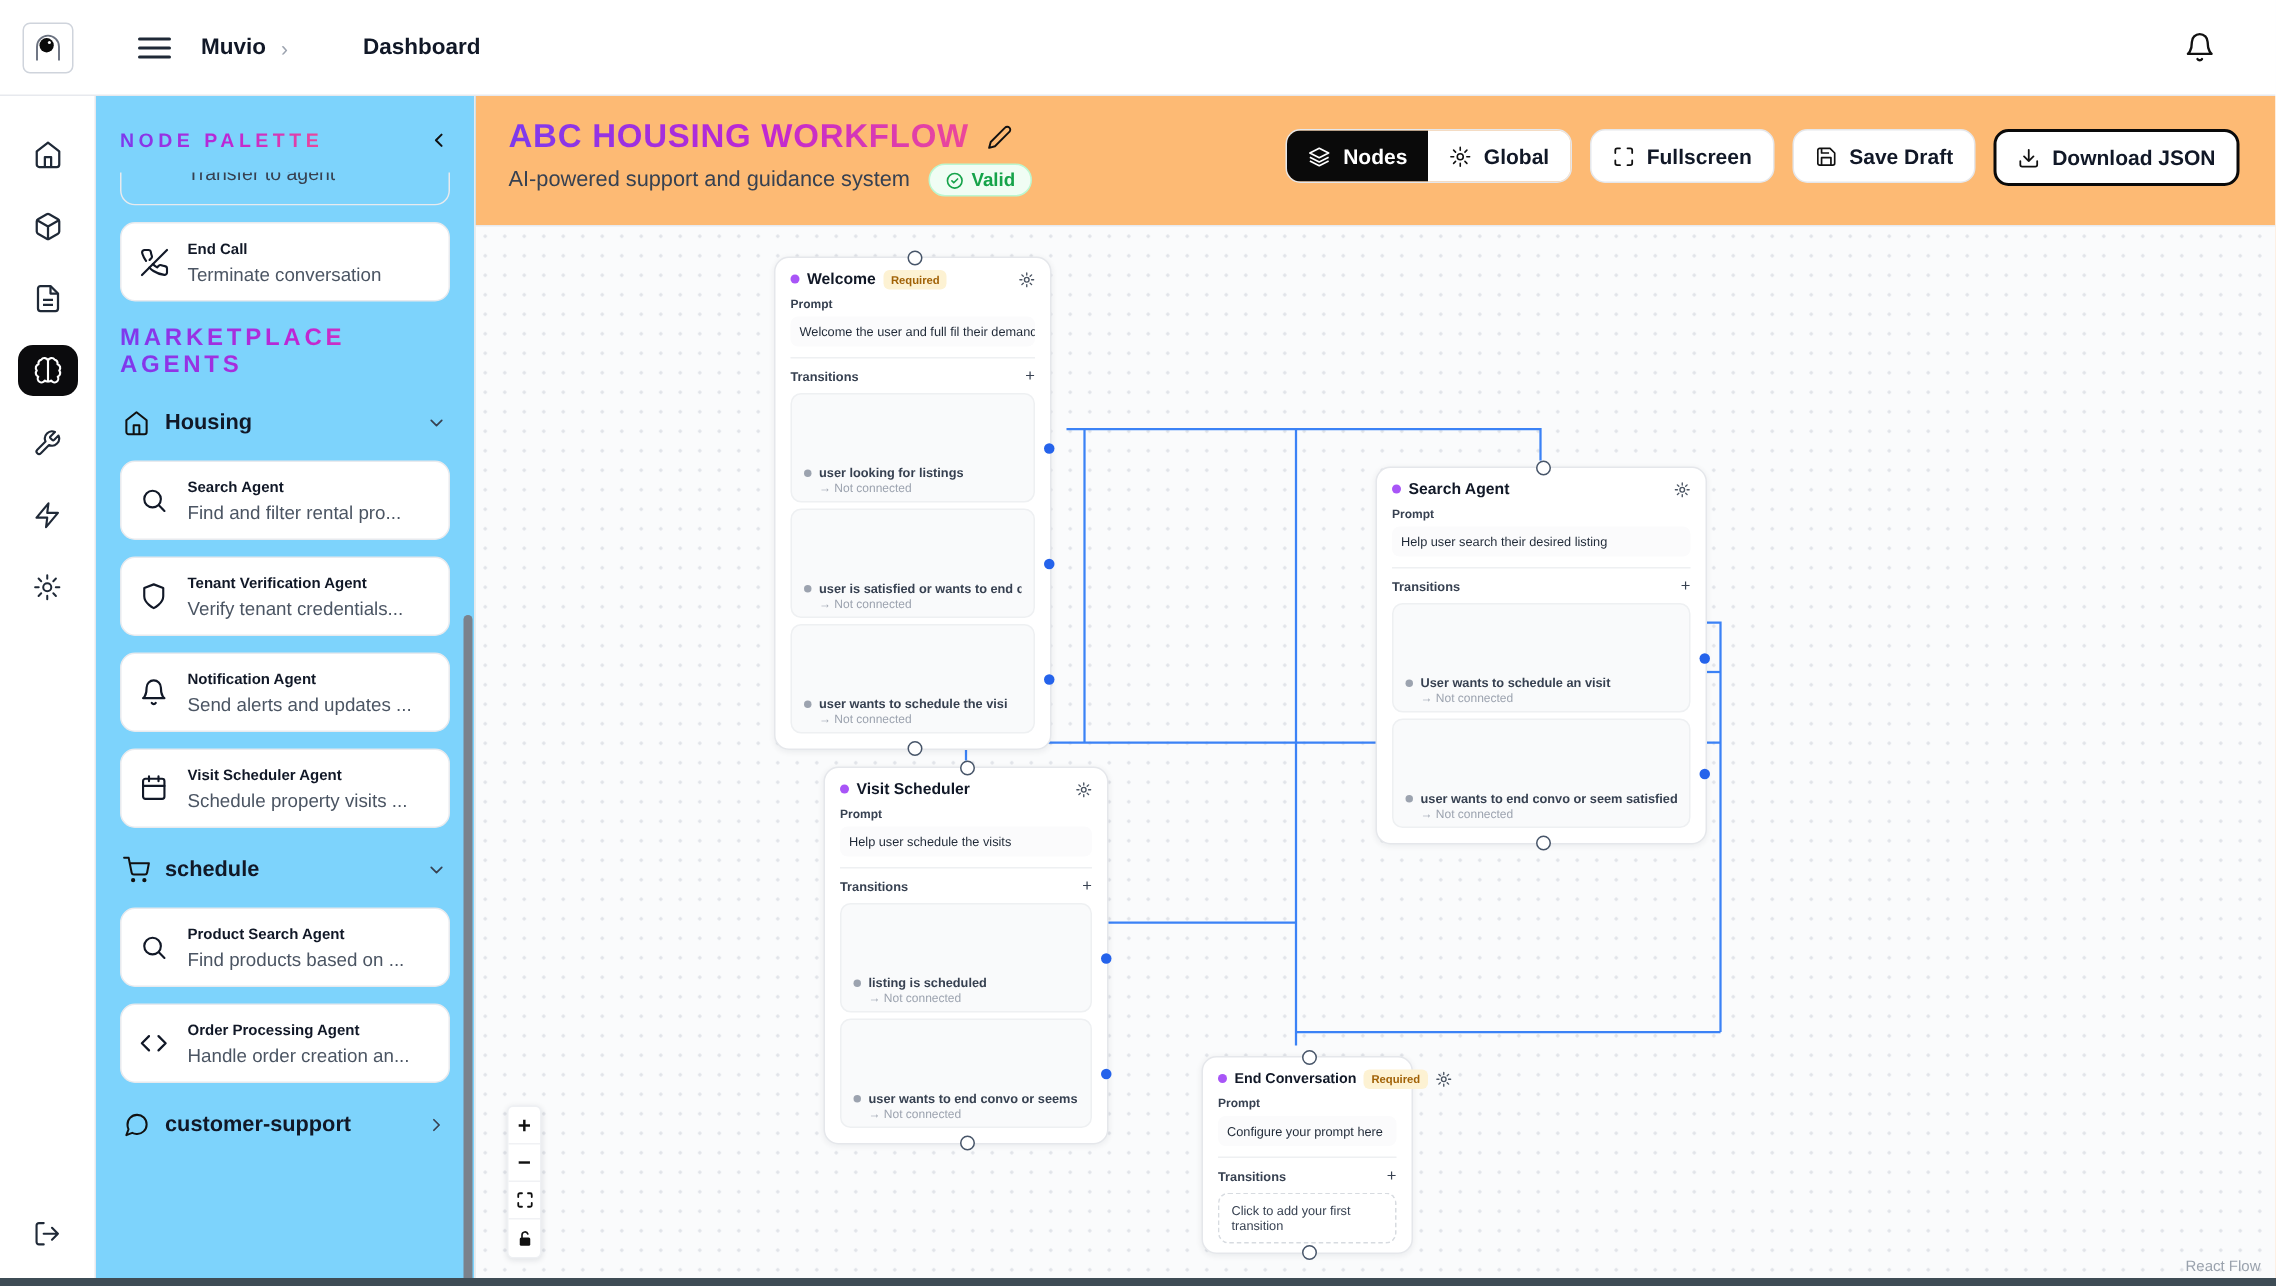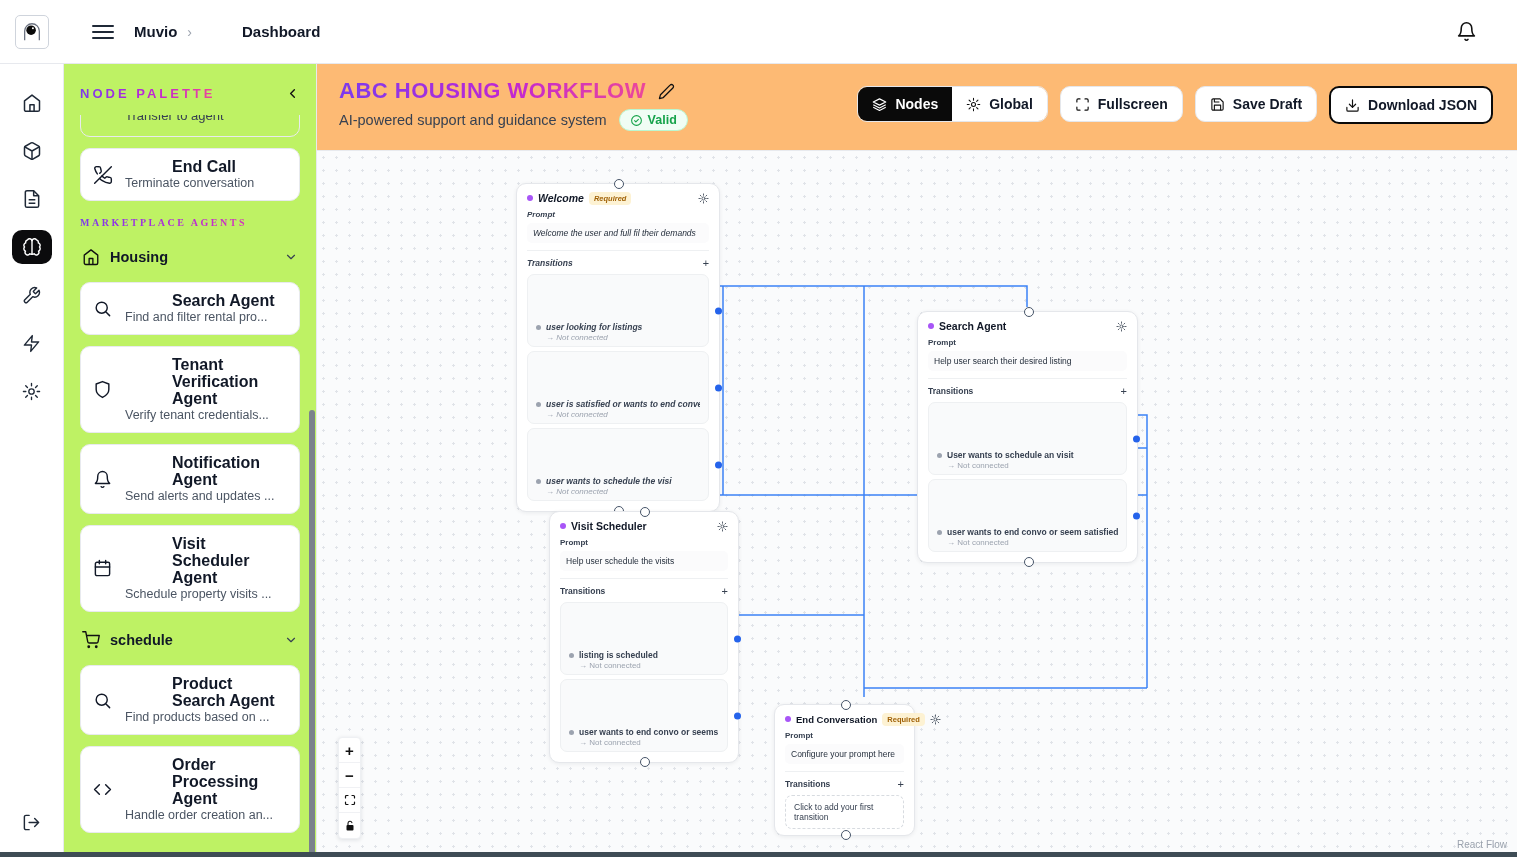--- a/index.html
+++ b/index.html
@@ -19,33 +19,33 @@
   
   .shell { display:flex; height:793px; }
 
   
   .rail { width:64px; border-right:1px solid #e7e9ee; display:flex; flex-direction:column; align-items:center; padding:22px 0 18px; gap:14px; background:#fff; }
   .rail-btn { width:40px; height:34px; border-radius:10px; display:flex; align-items:center; justify-content:center; color:#1f2937; cursor:pointer; }
   .rail-btn.active { background:#0b0b0d; color:#fff; }
   .rail-spacer { flex:1; }
 
   
-  .palette { width:253px; border-right:1px solid #e7e9ee; background:#bef264; padding:22px 16px 15px; position:relative; overflow:hidden; }
+  .palette { width:253px; border-right:1px solid #e7e9ee; background:#7dd3fc; padding:22px 16px 15px; position:relative; overflow:hidden; }
   .pal-head { display:flex; align-items:center; justify-content:space-between; margin-bottom:14px; }
   .grad-text { background:linear-gradient(90deg,#7c3aed 0%,#c026d3 55%,#ec4899 100%); -webkit-background-clip:text; background-clip:text; color:transparent; }
   .pal-title { font-size:13px; font-weight:700; letter-spacing:3px; }
   .pal-collapse { color:#111; cursor:pointer; display:flex; }
   .clip { height:22px; overflow:hidden; position:relative; margin-bottom:11px; }
   .card-cut { position:absolute; bottom:0; left:0; right:0; height:56px; border:1px solid #e8eaee; border-radius:10px; padding:0 12px 0 44px; }
   .card-cut .t { margin-top:26px; font-size:13px; color:#374151; }
   .card { border:1px solid #e8eaee; border-radius:10px; padding:9px 12px; display:flex; gap:12px; align-items:center; margin-bottom:11px; background:#fff; cursor:grab; }
   .card .ic { flex:0 0 20px; color:#111827; display:flex; }
-  .card .tt { font-size:16px; font-weight:700; line-height:17px;margin-left:47px; }
+  .card .tt { font-size:10px; font-weight:700; line-height:17px; }
   .card .st { font-size:12.5px; color:#4b5563; line-height:16px; }
-  .sec-title { font-size:10px; font-weight:700; letter-spacing:2.5px; margin:16px 0 12px;font-family:Liberation Serif, serif; }
+  .sec-title { font-size:16px; font-weight:700; letter-spacing:2.5px; margin:16px 0 12px; }
   .group { display:flex; align-items:center; gap:10px; padding:8px 2px; margin-bottom:8px; cursor:pointer; }
   .group .g-label { font-size:14.5px; font-weight:700; }
   .group .chev { margin-left:auto; color:#374151; display:flex; }
   .pal-scroll { position:absolute; right:1px; top:346px; width:6px; height:447px; background:#7b828c; border-radius:3px; }
 
   
   .main { flex:1; display:flex; flex-direction:column; background:#fdba74; }
   .main-head { height:86px; padding:14px 24px 0 22px; display:flex; justify-content:space-between; }
   .mh-left {}
   .mh-title-row { display:flex; align-items:center; gap:12px; }
@@ -397,21 +397,21 @@
           <polyline points="547,135 547,546"></polyline>
           <polyline points="327,344 830,344"></polyline>
           <polyline points="327,344 327,356"></polyline>
           <polyline points="420,464 547,464"></polyline>
           <polyline points="818,264 830,264 830,537"></polyline>
           <polyline points="818,297 830,297"></polyline>
           <polyline points="547,537 830,537"></polyline>
         </g>
       </svg>
 
-      <div class="node" style="left:199px;top:32px;width:204px;font-style:italic;">
+      <div class="node" style="left:199px;top:20px;width:185px;">
         <div class="n-head">
           <span class="n-dot"></span>
           <span class="n-title">Welcome</span>
           <span class="n-badge">Required</span>
           <span class="n-gear">
               <svg class="i" width="11" height="11" viewBox="0 0 24 24" fill="none" stroke="currentColor" stroke-width="2" stroke-linecap="round">
                 <circle cx="12" cy="12" r="3.4"></circle>
                 <path d="M12 2v3M12 19v3M2 12h3M19 12h3M4.9 4.9l2.1 2.1M17 17l2.1 2.1M19.1 4.9 17 7M7 17l-2.1 2.1"></path>
               </svg>
             </span>
@@ -514,21 +514,21 @@
         <div class="t-row">
           <div class="t-l1">
               <span class="t-gdot"></span>
               <span class="t-label">user wants to end convo or seems satisfied</span>
             </div>
           <div class="t-status">→ Not connected</div>
           <span class="t-handle"></span>
         </div>
       </div>
 
-      <div class="node small" style="left:457px;top:553px;width:141px;">
+      <div class="node small" style="left:484px;top:553px;width:141px;">
         <div class="n-head">
           <span class="n-dot"></span>
           <span class="n-title">End Conversation</span>
           <span class="n-badge">Required</span>
           <span class="n-gear">
               <svg class="i" width="11" height="11" viewBox="0 0 24 24" fill="none" stroke="currentColor" stroke-width="2" stroke-linecap="round">
                 <circle cx="12" cy="12" r="3.4"></circle>
                 <path d="M12 2v3M12 19v3M2 12h3M19 12h3M4.9 4.9l2.1 2.1M17 17l2.1 2.1M19.1 4.9 17 7M7 17l-2.1 2.1"></path>
               </svg>
             </span>

